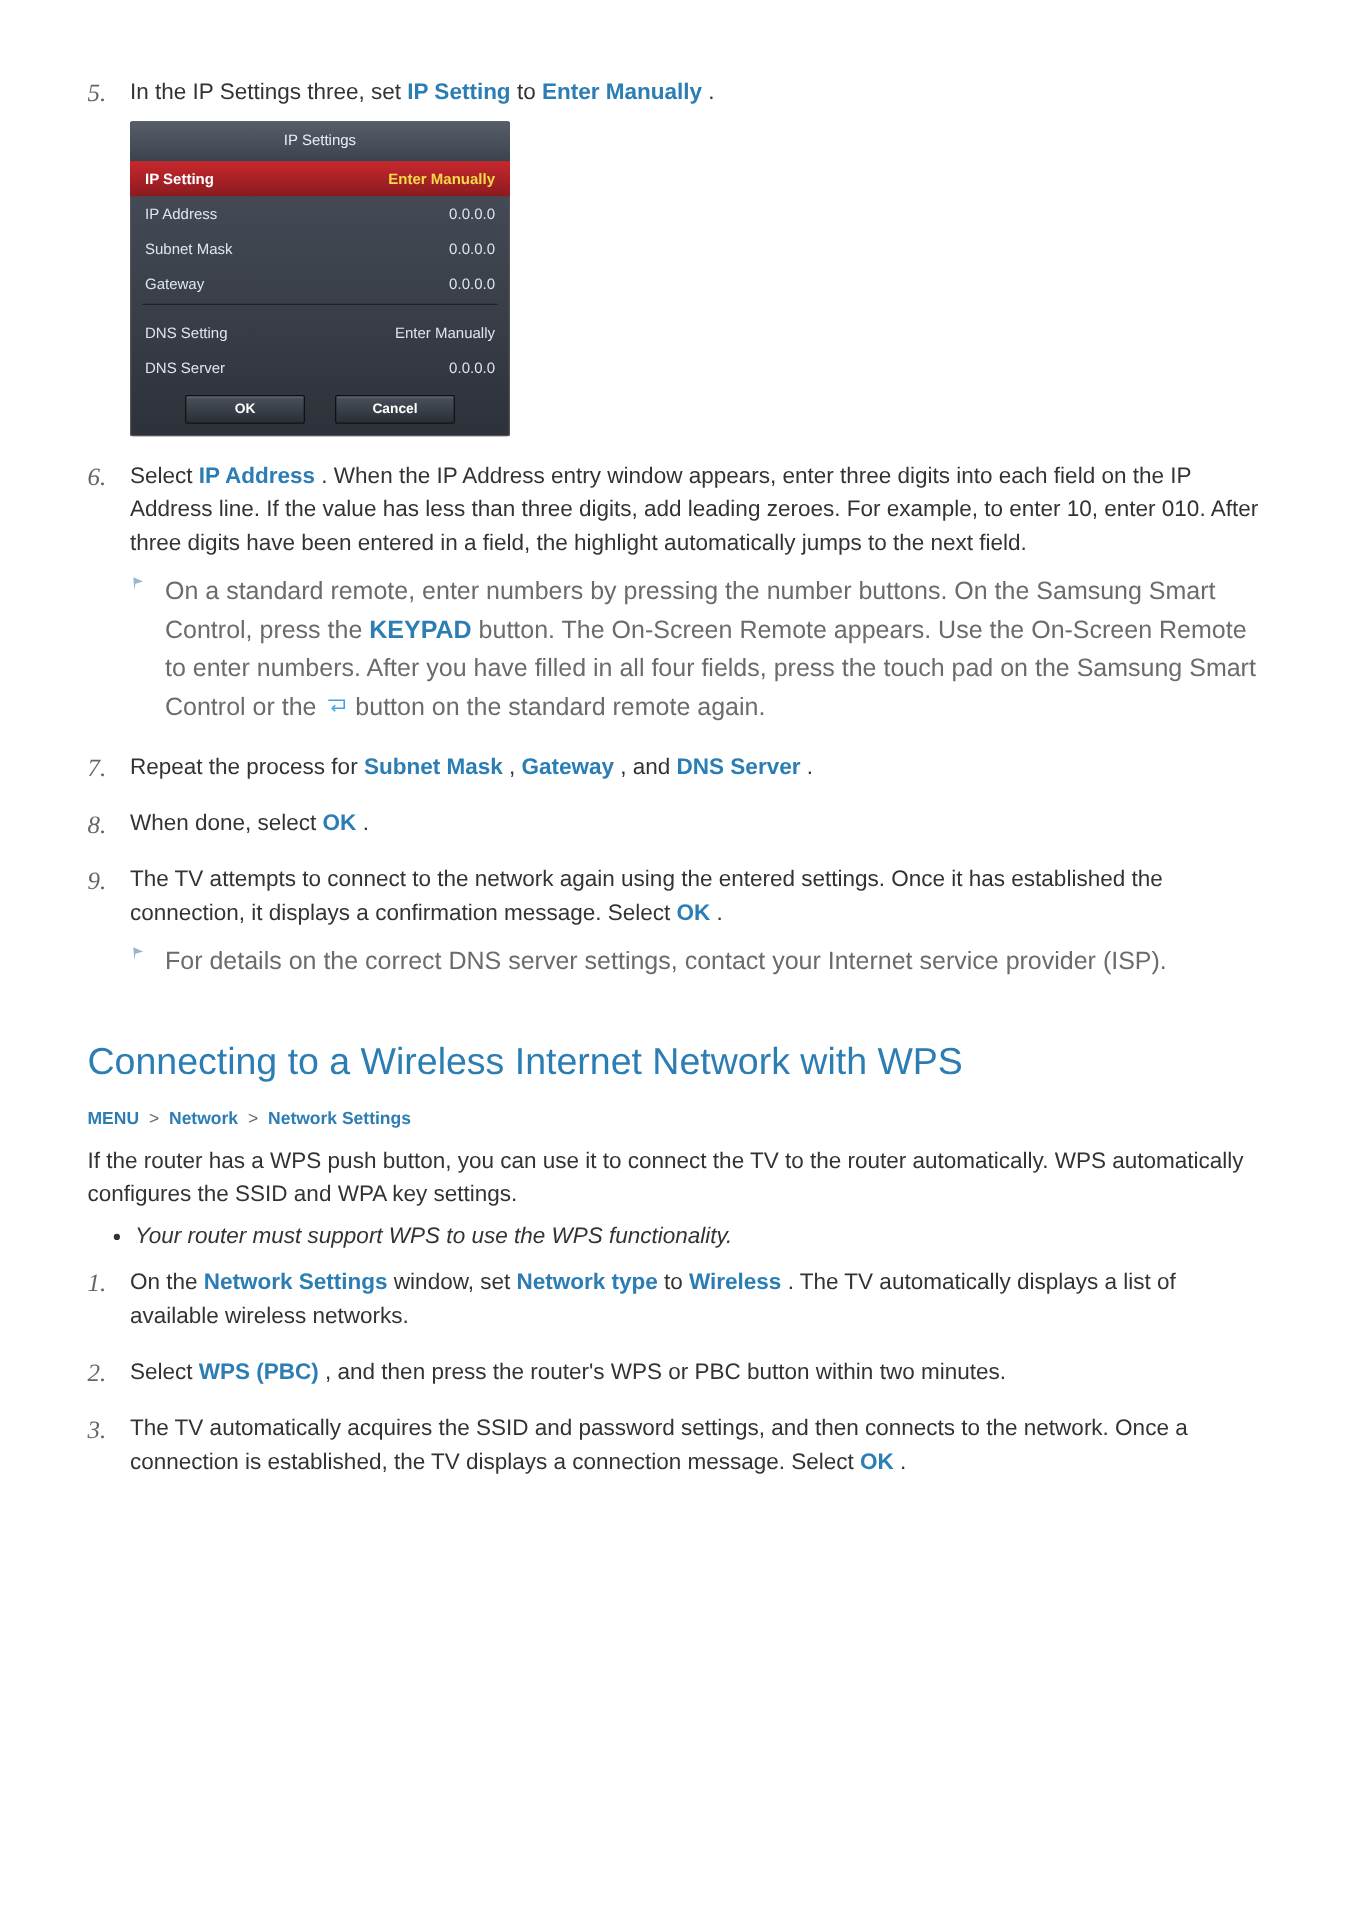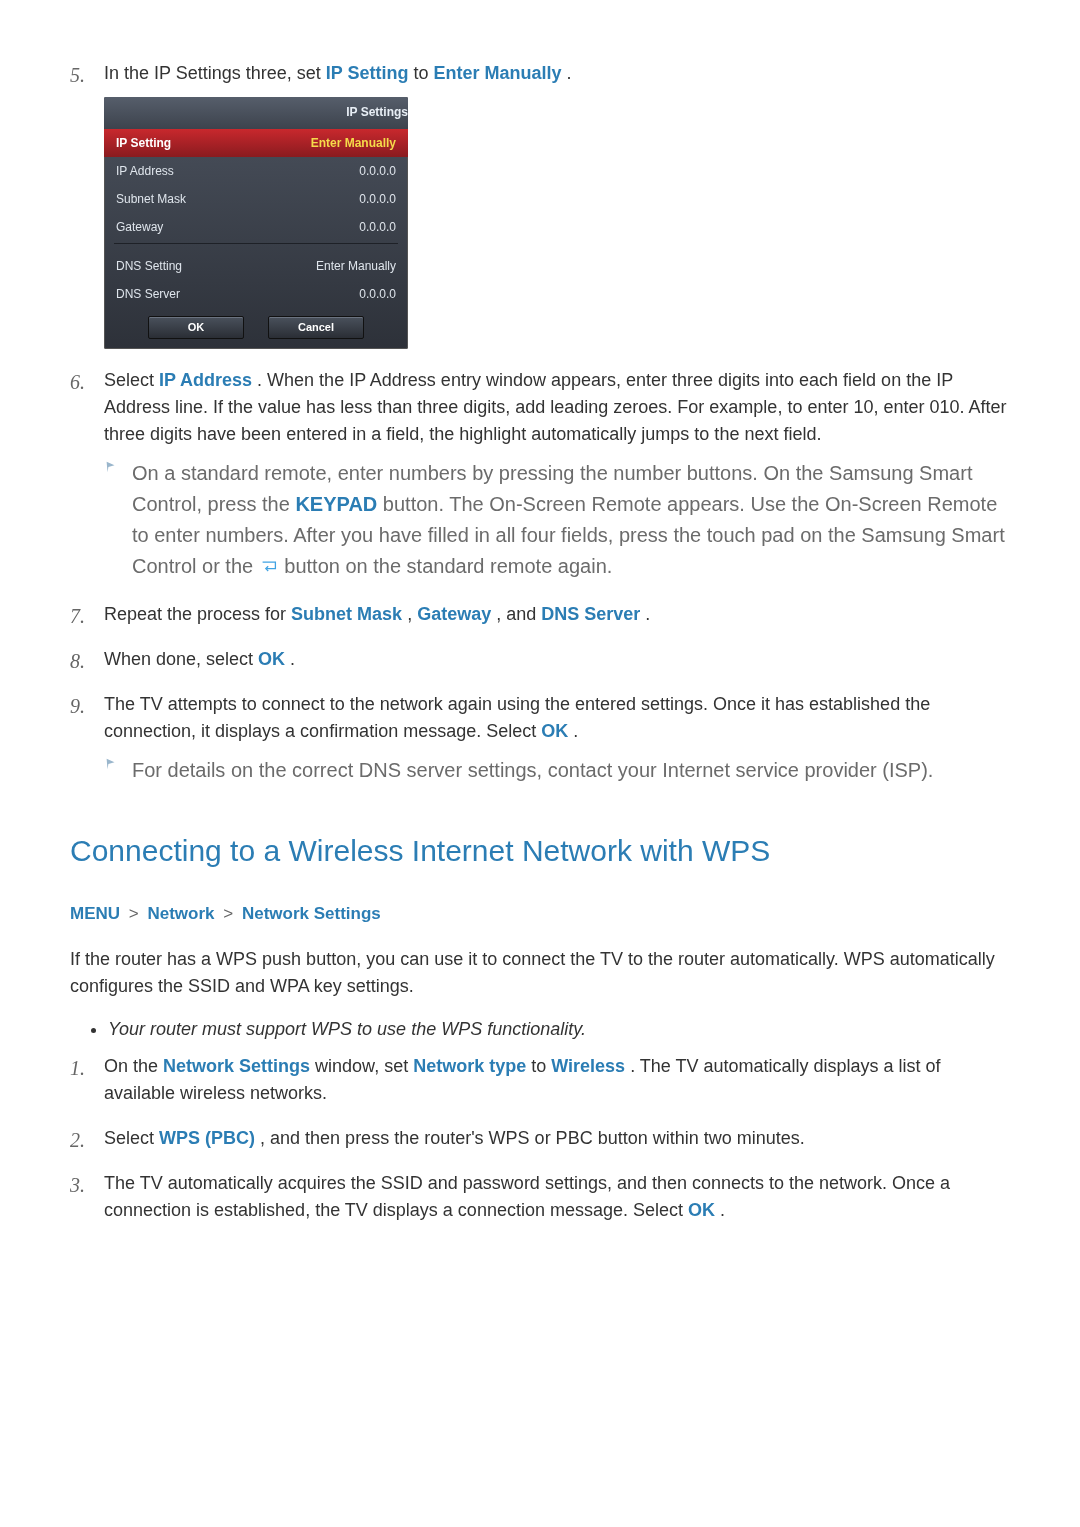--- a/index.html
+++ b/index.html
@@ -45,23 +45,23 @@
   .panel{
     width:304px;
     margin:10px 0 18px 0;
     border-radius:2px;
     overflow:hidden;
     font-size:12px;
     background:linear-gradient(#4b525e,#2d3139);
     box-shadow:0 0 0 1px #555 inset;
   }
   .panel .title{
-    text-align:right;
+    text-align:center;
     color:#e8eef5;
-    font-weight:700;
+    font-weight:400;
     padding:6px 0 8px 0;
     background:linear-gradient(#565e6b,#3d434d);
   }
   .panel .row{
     display:flex;justify-content:space-between;align-items:center;
     padding:5px 12px;
     color:#dfe5ec;
   }
   .panel .sel{
     background:linear-gradient(#c8282d,#8a1b1f);
@@ -97,23 +97,23 @@
     color:#8aa9c2;
   }
   .note .tick svg{width:14px;height:14px;display:block;}
   .enterIcon{display:inline-block;vertical-align:middle;padding:0 2px;}
   .enterIcon svg{width:16px;height:14px;stroke:var(--accentBright);fill:none;stroke-width:1.6;}
 
   h2.sec{
     color:var(--accent);
     font-weight:400;
     font-size:30px;
-    margin:42px 0 28px 0;
-  }
-  .breadcrumb{font-size:17px;margin-bottom:20px;}
+    margin:42px 0 12px 0;
+  }
+  .breadcrumb{font-size:14px;margin-bottom:10px;}
   .breadcrumb .sep{color:#666;padding:0 4px;}
   ul.bul{margin:6px 0 10px 0;padding-left:38px;font-style:italic;}
   ul.bul li{margin:2px 0;}
 </style>
 </head>
 <body>
 
 <ol class="main">
 
   <li>
@@ -231,21 +231,21 @@
 <h2 class="sec">Connecting to a Wireless Internet Network with WPS</h2>
 
 <div class="breadcrumb">
   <span class="kw">MENU</span>
   <span class="sep">&gt;</span>
   <span class="kw">Network</span>
   <span class="sep">&gt;</span>
   <span class="kw">Network Settings</span>
 </div>
 
-<p style="margin:4px 0 16px 0;">If the router has a WPS push button, you can use it to connect the TV to the router automatically. WPS automatically configures the SSID and WPA key settings.</p>
+<p style="margin:4px 0 6px 0;">If the router has a WPS push button, you can use it to connect the TV to the router automatically. WPS automatically configures the SSID and WPA key settings.</p>
 
 <ul class="bul">
   <li>Your router must support WPS to use the WPS functionality.</li>
 </ul>
 
 <ol class="main">
   <li>
     <span class="num">1.</span>
     <span>
       <span>On the </span>

